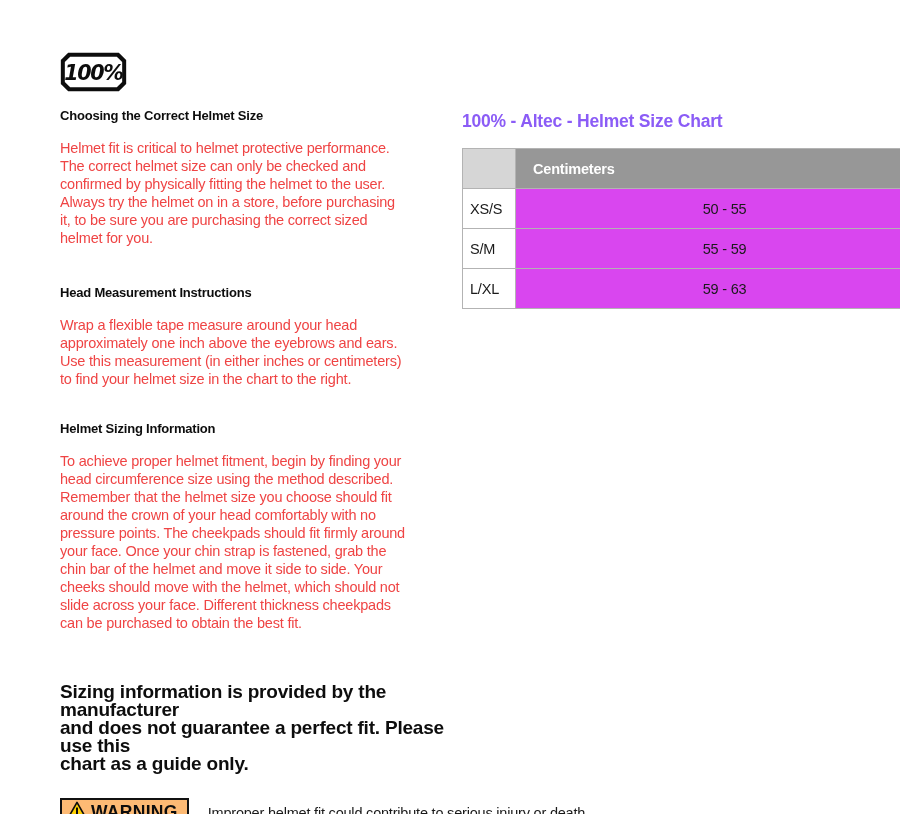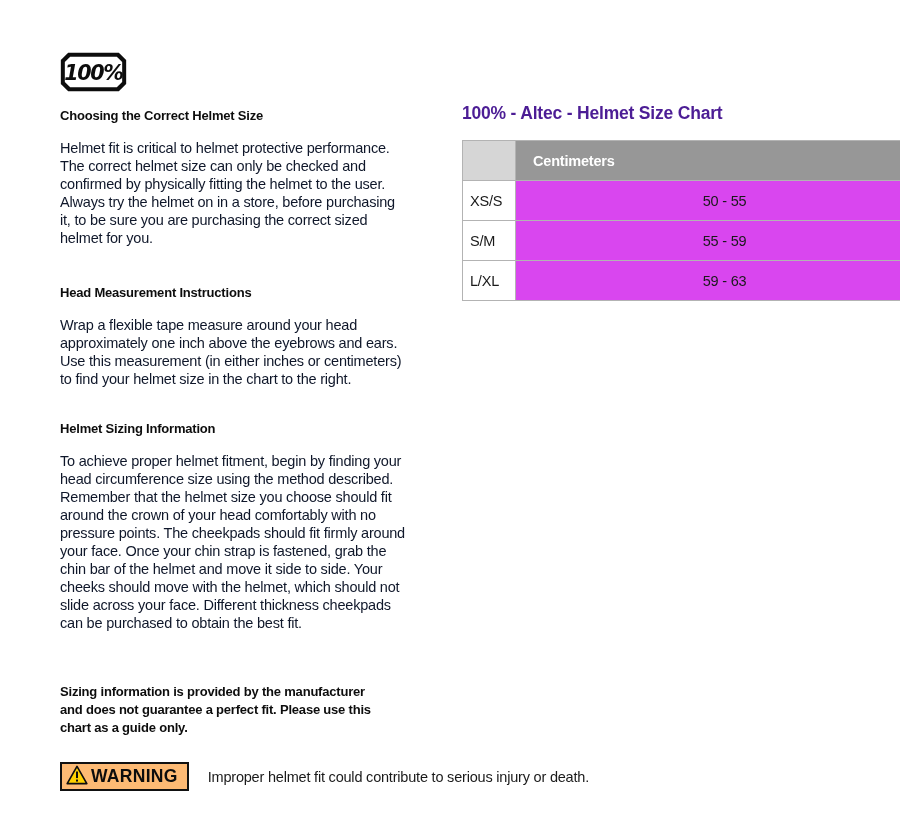--- a/index.html
+++ b/index.html
@@ -33,29 +33,29 @@
     line-height: 20px;
     font-weight: bold;
     color: #0d0d0d;
     letter-spacing: -0.2px;
     margin: 0 0 13px 0;
   }
   .body-text {
     font-size: 14.5px;
     line-height: 18px;
     letter-spacing: -0.2px;
-    color: #0f172a;
+    color: #ef4444;
     margin: 0;
     white-space: pre-line;
   }
   .sec-1 .body-text { margin-bottom: 36px; }
   .sec-2 .body-text { margin-bottom: 31px; }
   .sec-3 .body-text { margin-bottom: 51px; }
   .disclaimer {
-    font-size: 13px;
+    font-size: 19px;
     line-height: 18px;
     letter-spacing: -0.2px;
     font-weight: bold;
     color: #0d0d0d;
     margin: 6px 0 25px 0;
     white-space: pre-line;
   }
   .warning-row {
     display: flex;
     align-items: center;
@@ -85,23 +85,23 @@
   .right-col {
     position: absolute;
     left: 462px;
     top: 103px;
     width: 380px;
   }
   .chart-title {
     font-size: 17.5px;
     line-height: 20px;
     font-weight: bold;
-    color: #4c1d95;
-    letter-spacing: -0.2px;
-    margin: 0 0 17px 0;
+    color: #8b5cf6;
+    letter-spacing: -0.2px;
+    margin: 8px 0 17px 0;
   }
   table.size-table {
     border-collapse: collapse;
     width: 456px;
     table-layout: fixed;
   }
   .size-table col.c-size { width: 53px; }
   .size-table th, .size-table td {
     border: 1px solid #b3b3b3;
     height: 37px;

